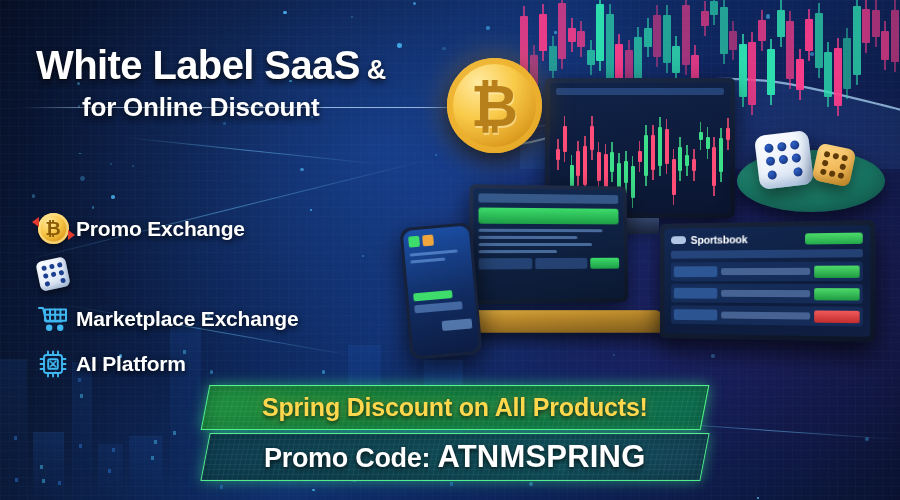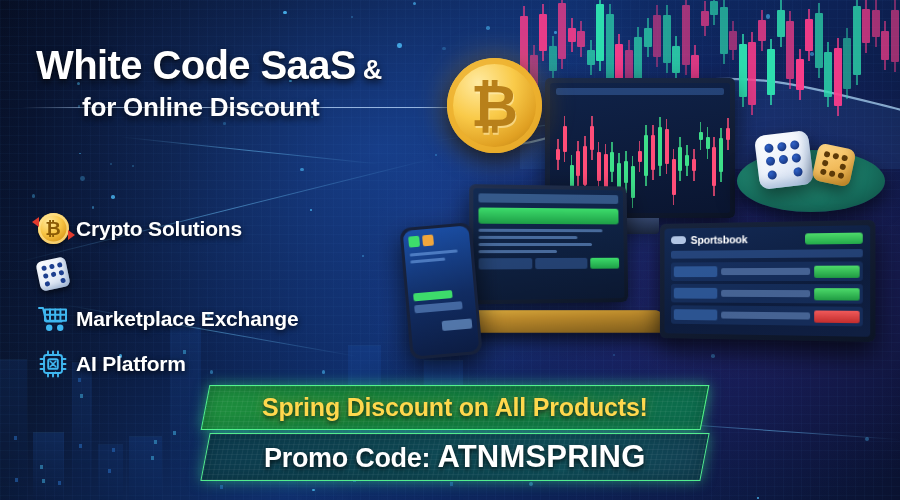--- a/index.html
+++ b/index.html
@@ -580,37 +580,37 @@
       <div class="tvrow">
         <div class="tvodds"></div>
         <div class="tvteam"></div>
         <div class="tvbtn red"></div>
       </div>
     </div>
   </div>
 
   <div class="headline">
     <div class="hl1">
-      <span>White Code SaaS</span><span class="amp"> &amp;</span>
+      <span>White Label SaaS</span><span class="amp"> &amp;</span>
     </div>
     <div class="hl3wrap">
       <div class="hl3rule"></div>
       <div class="hl3">for Online Discount</div>
     </div>
   </div>
 
   <div class="features">
 
     <div class="frow">
       <div class="ficon">
         <div class="coin">
             <span>₿</span>
           </div>
       </div>
-      <div class="flabel">Crypto Solutions</div>
+      <div class="flabel">Promo Exchange</div>
     </div>
 
     <div class="frow">
       <div class="ficon">
         <div class="dice" id="smalldice">
             <b style="left: 5px; top: 5px;"></b>
             <b style="left: 13px; top: 5px;"></b>
             <b style="left: 21px; top: 5px;"></b>
             <b style="left: 5px; top: 13px;"></b>
             <b style="left: 13px; top: 13px;"></b>

